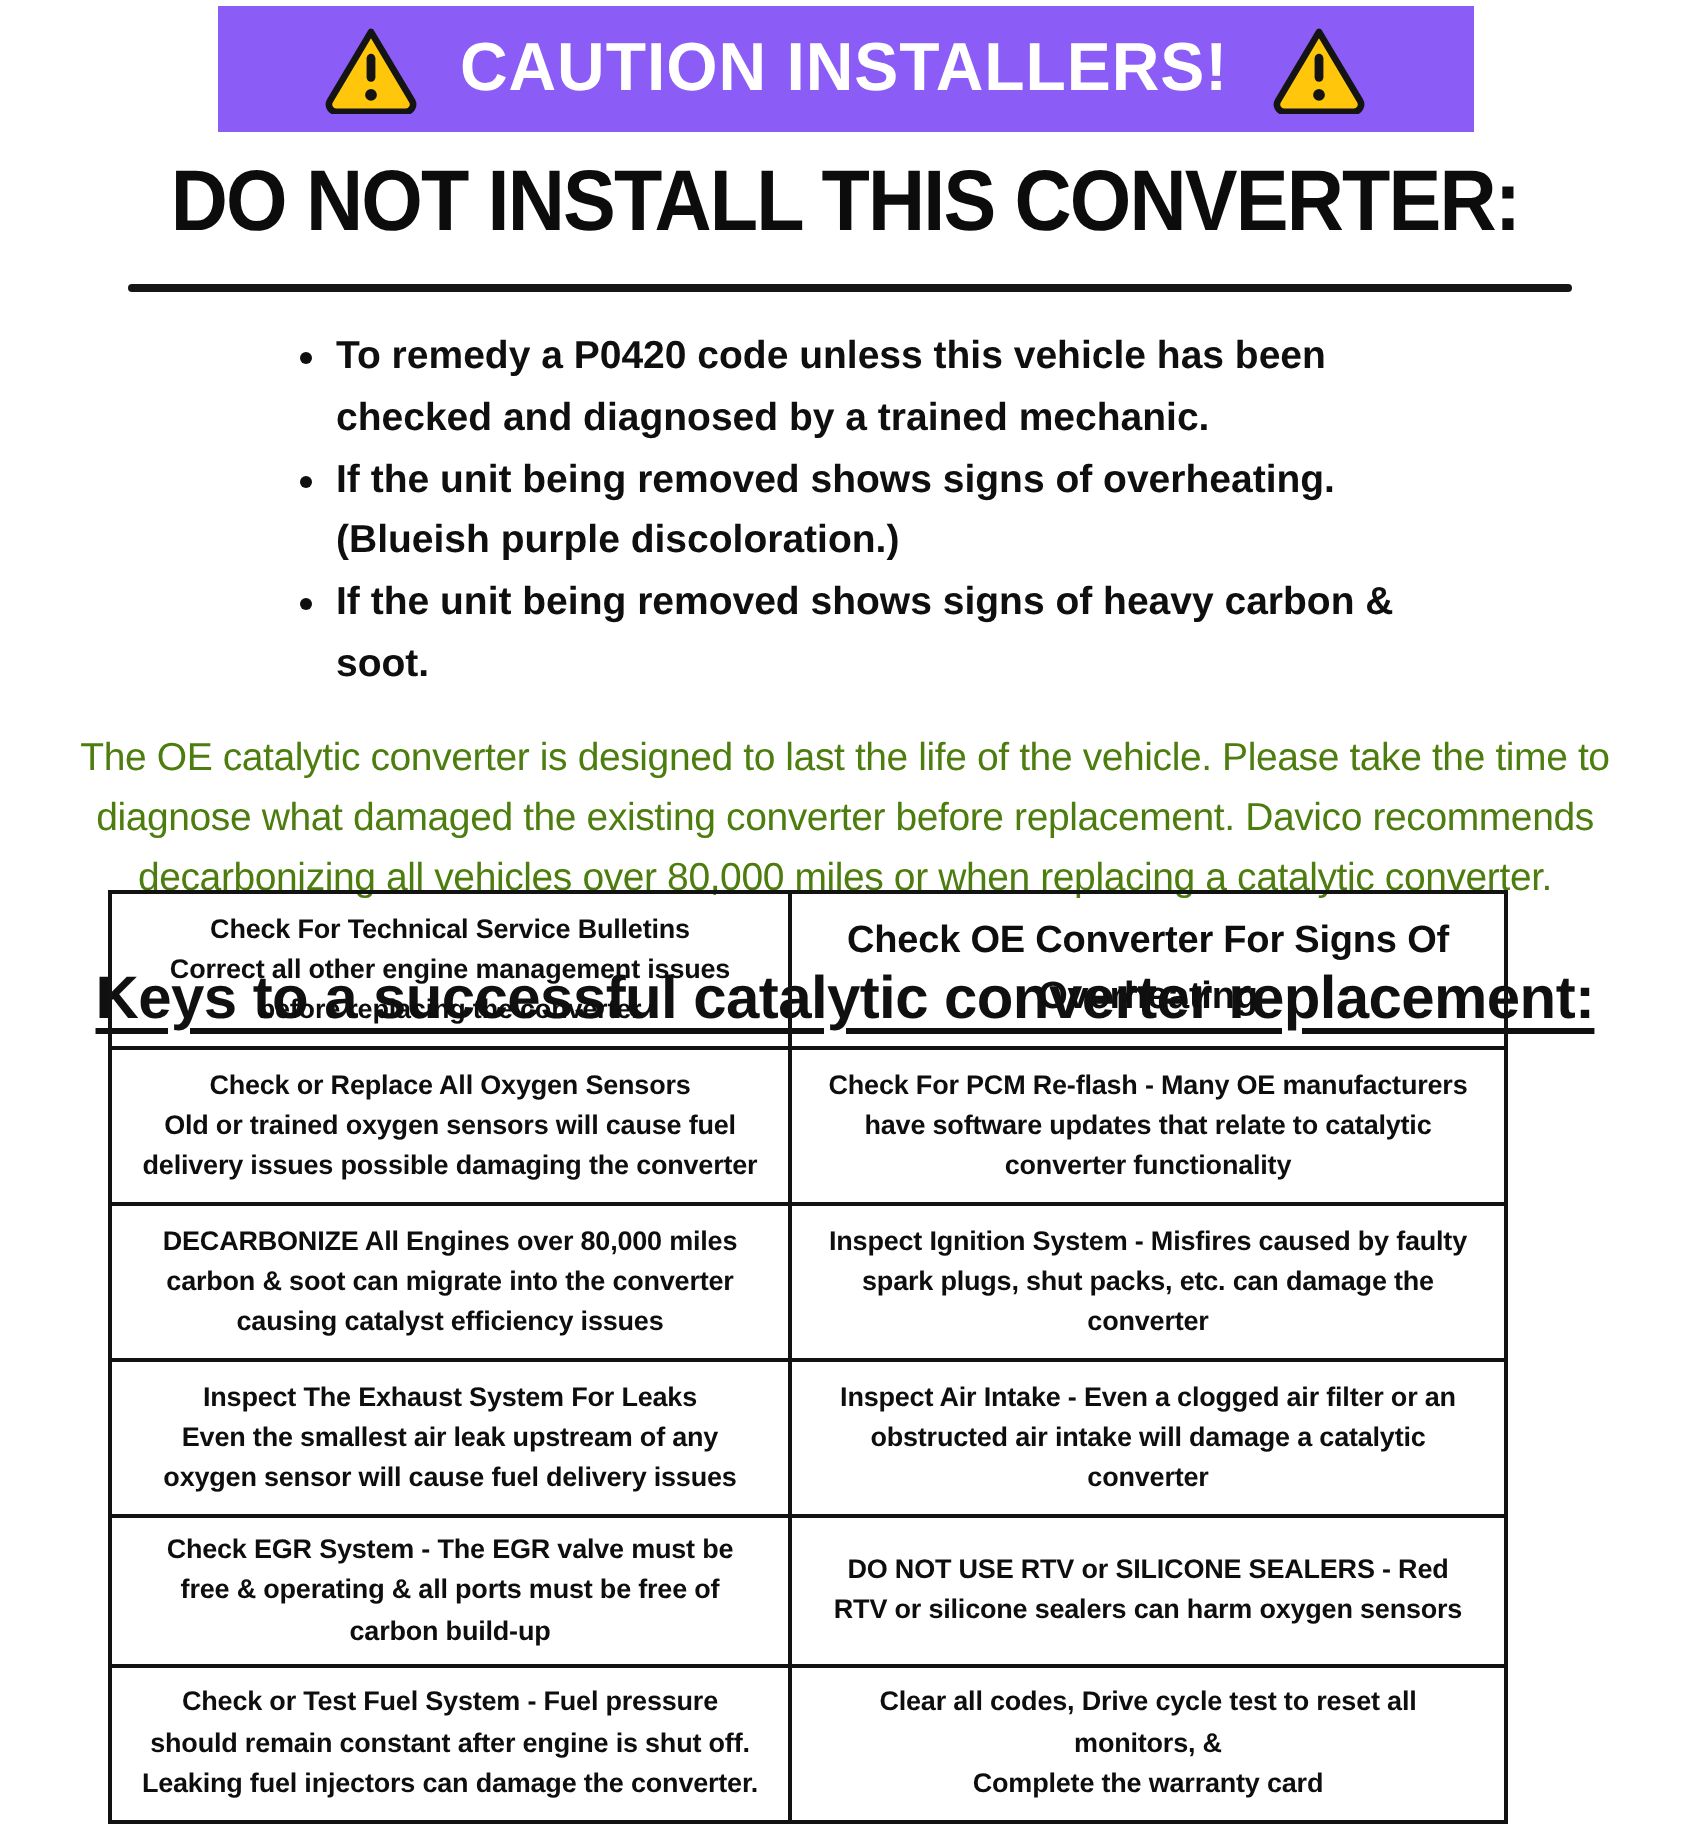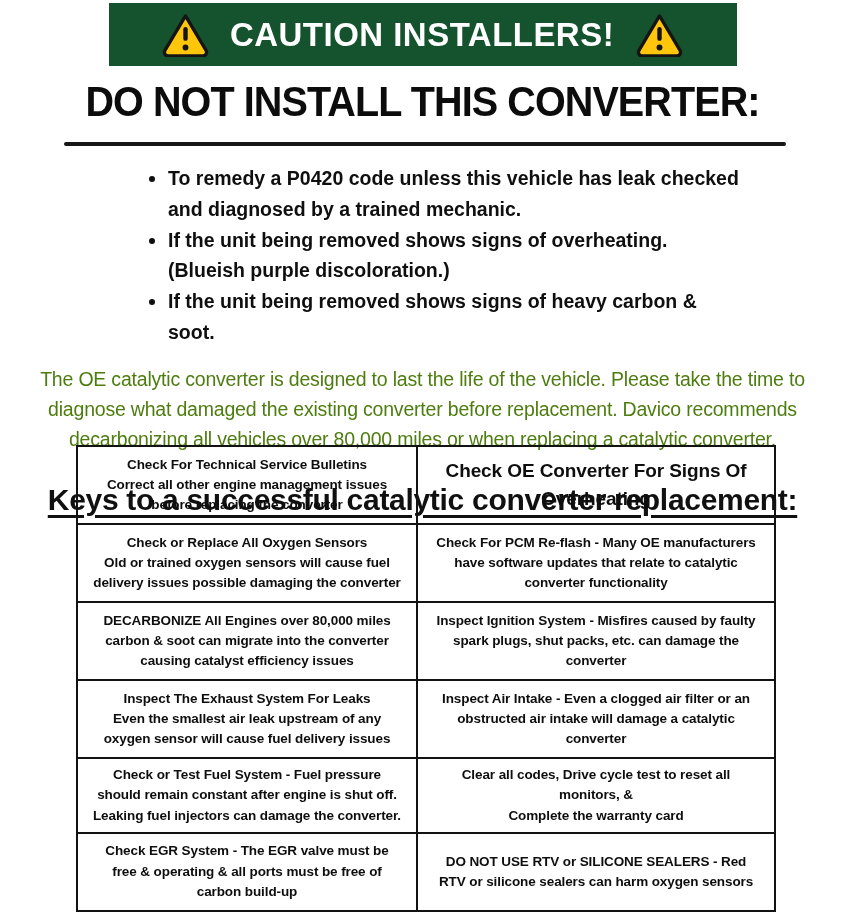--- a/index.html
+++ b/index.html
@@ -11,21 +11,21 @@
     color: #111111;
     overflow: hidden;
   }
   .flyer { width: 845px; height: 919px; position: relative; background: #ffffff; }
 
   
   .banner {
     width: 628px;
     height: 63px;
     margin: 3px auto 0 auto;
-    background: #14532d;
+    background: #8b5cf6;
     display: flex;
     align-items: center;
     justify-content: center;
     gap: 15px;
     box-shadow: 0 0 0 2px #dcead f0;
   }
   .banner-title {
     color: #ffffff;
     font-weight: bold;
     font-size: 34px;
@@ -91,21 +91,21 @@
     color: #101010;
     text-decoration: underline;
     text-decoration-thickness: 3px;
     text-underline-offset: 5px;
     letter-spacing: -0.3px;
   }
 
   
   table.tips {
     position: absolute;
-    left: 76px;
+    left: 54px;
     top: 442px;
     width: 698px;
     border-collapse: collapse;
     table-layout: fixed;
   }
   table.tips td {
     border: 2.5px solid #121212;
     text-align: center;
     vertical-align: middle;
     padding: 6px 14px;
@@ -138,21 +138,21 @@
       <rect x="29" y="19" width="6" height="19" rx="3" fill="#141414"></rect>
       <circle cx="32" cy="47" r="4" fill="#141414"></circle>
     </svg>
   </div>
 
   <div class="headline">DO NOT INSTALL THIS CONVERTER:</div>
 
   <div class="rule"></div>
 
   <ul class="bullets">
-      <li>To remedy a P0420 code unless this vehicle has leak checked and diagnosed by a trained mechanic.</li>
+      <li>To remedy a P0420 code unless this vehicle has been checked and diagnosed by a trained mechanic.</li>
       <li>If the unit being removed shows signs of overheating. (Blueish purple discoloration.)</li>
       <li>If the unit being removed shows signs of heavy carbon &amp; soot.</li>
     </ul>
 
   <p class="intro">The OE catalytic converter is designed to last the life of the vehicle. Please take the time to diagnose what damaged the existing converter before replacement. Davico recommends decarbonizing all vehicles over 80,000 miles or when replacing a catalytic converter.</p>
 
   <div class="keys-heading">Keys to a successful catalytic converter replacement:</div>
 
   <table class="tips">
     <colgroup>
@@ -190,31 +190,31 @@
           <td>
             <div class="cell-line">Inspect The Exhaust System For Leaks</div>
             <div class="cell-line">Even the smallest air leak upstream of any oxygen sensor will cause fuel delivery issues</div>
           </td>
           <td>
             <div class="cell-line">Inspect Air Intake - Even a clogged air filter or an obstructed air intake will damage a catalytic converter</div>
           </td>
         </tr>
         <tr>
           <td>
+            <div class="cell-line">Check EGR System - The EGR valve must be free &amp; operating &amp; all ports must be free of carbon build-up</div>
+          </td>
+          <td>
+            <div class="cell-line">DO NOT USE RTV or SILICONE SEALERS - Red RTV or silicone sealers can harm oxygen sensors</div>
+          </td>
+        </tr>
+        <tr>
+          <td>
             <div class="cell-line">Check or Test Fuel System - Fuel pressure should remain constant after engine is shut off.  Leaking fuel injectors can damage the converter.</div>
           </td>
           <td>
             <div class="cell-line">Clear all codes,  Drive cycle test to reset all monitors, &amp;</div>
             <div class="cell-line">Complete the warranty card</div>
           </td>
         </tr>
-        <tr>
-          <td>
-            <div class="cell-line">Check EGR System - The EGR valve must be free &amp; operating &amp; all ports must be free of carbon build-up</div>
-          </td>
-          <td>
-            <div class="cell-line">DO NOT USE RTV or SILICONE SEALERS - Red RTV or silicone sealers can harm oxygen sensors</div>
-          </td>
-        </tr>
       </tbody>
   </table>
 
 </div>
 
 </body></html>

